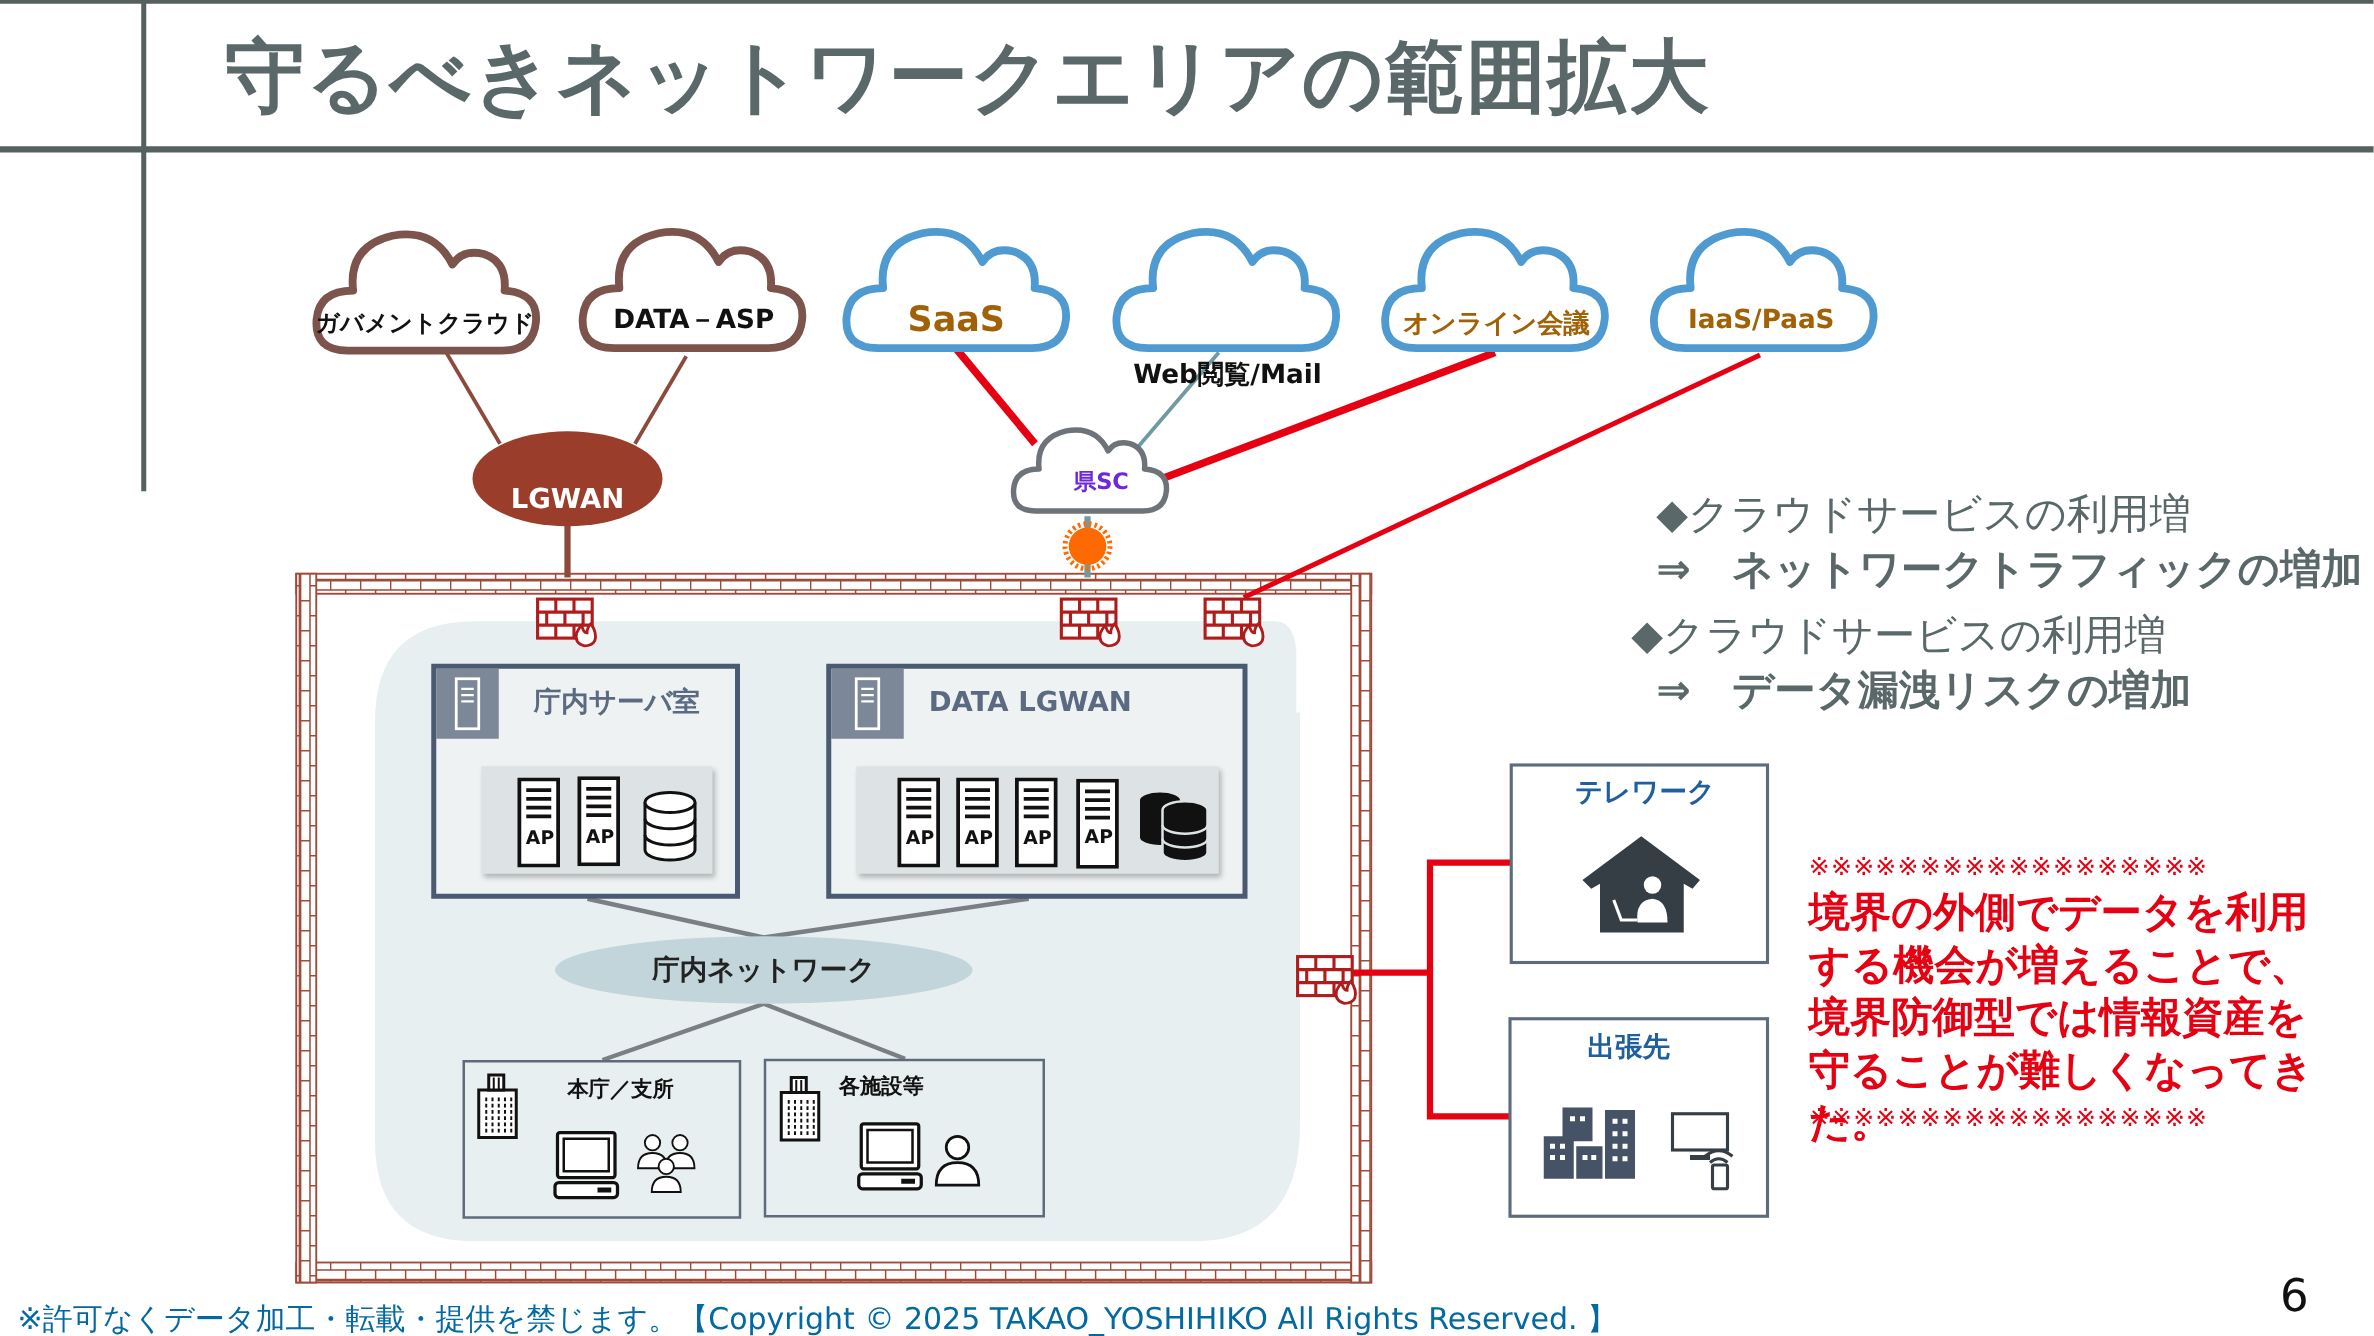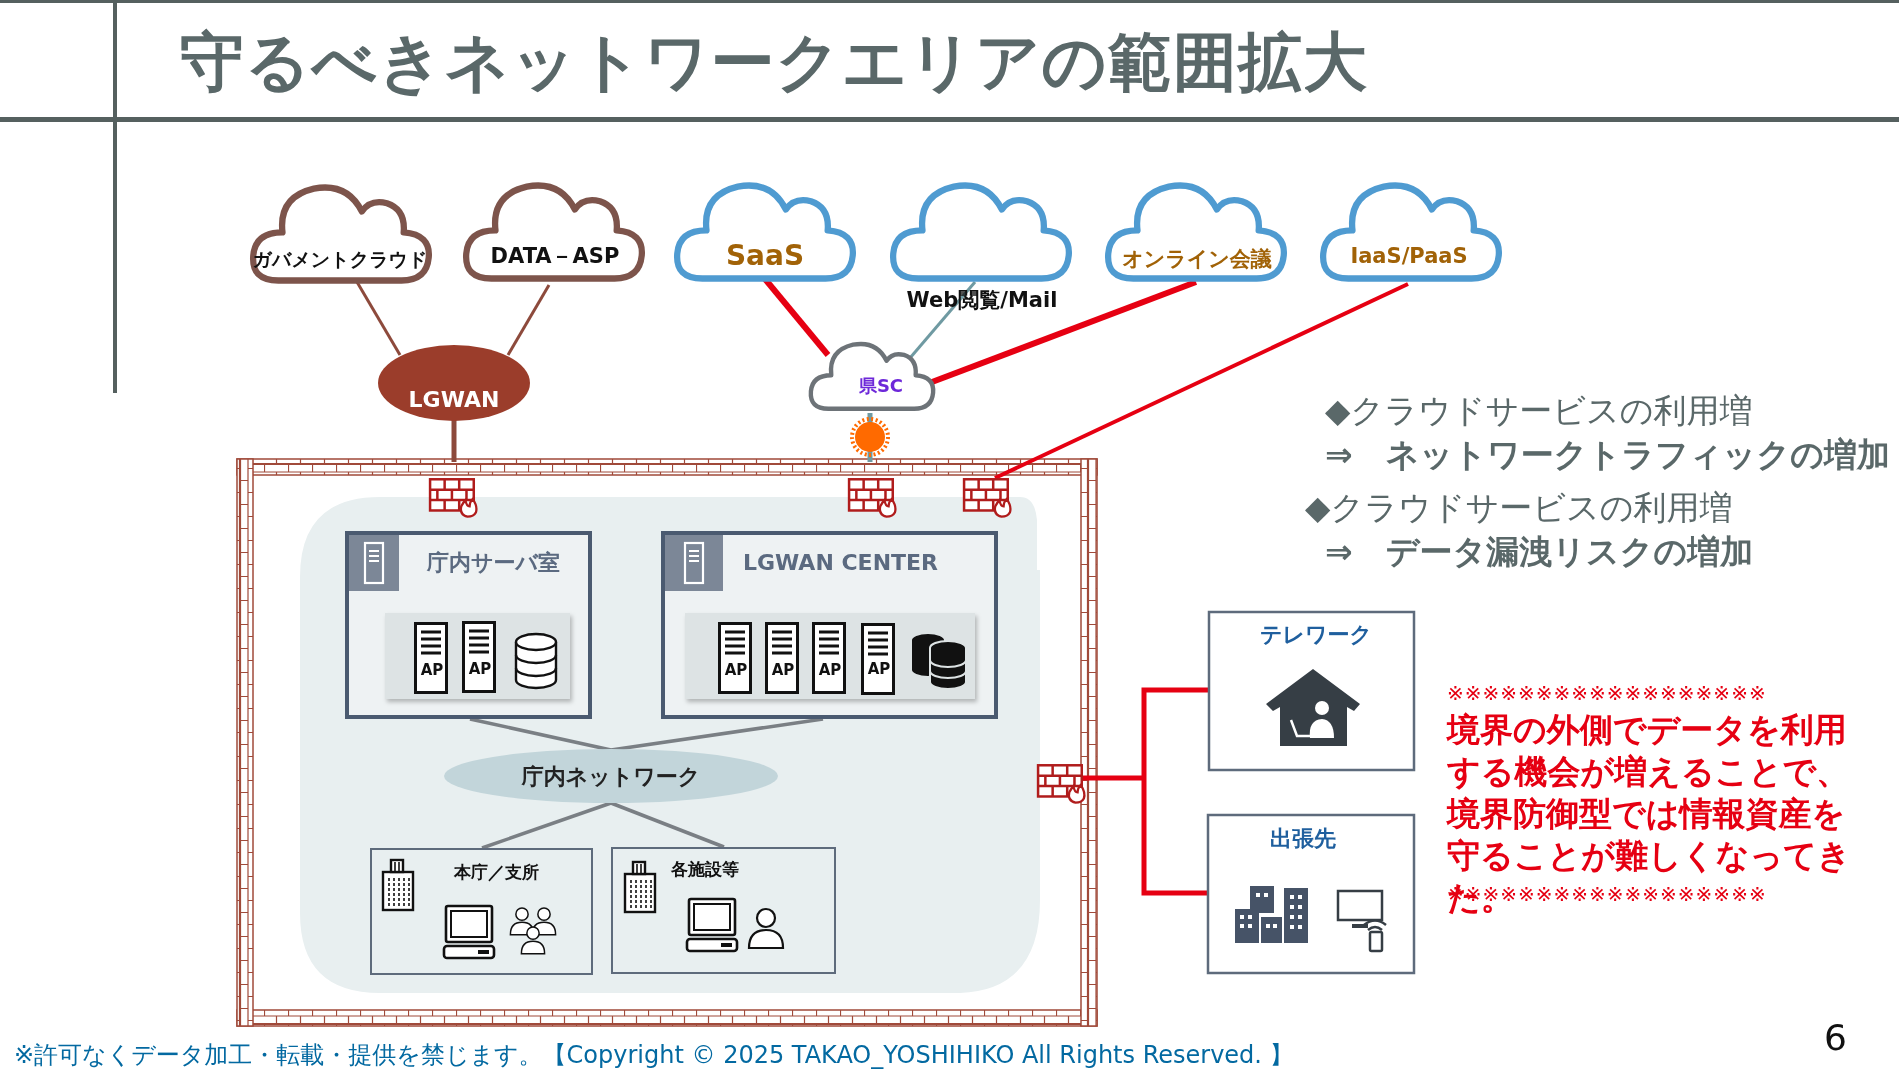--- a/index.html
+++ b/index.html
@@ -231,21 +231,21 @@
 
 <div class="lbl bullet" style="left:1305px;top:394px;margin-left:20px;">◆クラウドサービスの利用増</div>
 <div class="lbl bullet-sub" style="left:1325px;top:438px;">⇒　ネットワークトラフィックの増加</div>
 <div class="lbl bullet" style="left:1305px;top:491px;">◆クラウドサービスの利用増</div>
 <div class="lbl bullet-sub" style="left:1325px;top:535px;">⇒　データ漏洩リスクの増加</div>
 
 <div class="lbl box-title" style="left:427px;top:552px;">庁内サーバ室</div>
 <div class="lbl ap" style="left:432px;top:663px;">AP</div>
 <div class="lbl ap" style="left:480px;top:662px;">AP</div>
 
-<div class="lbl box-title" style="left:743px;top:552px;">LGWAN CENTER</div>
+<div class="lbl box-title" style="left:743px;top:552px;">DATA LGWAN</div>
 <div class="lbl ap" style="left:736px;top:663px;">AP</div>
 <div class="lbl ap" style="left:783px;top:663px;">AP</div>
 <div class="lbl ap" style="left:830px;top:663px;">AP</div>
 <div class="lbl ap" style="left:879px;top:662px;">AP</div>
 
 <div class="lbl net-label" style="left:611px;top:777px;">庁内ネットワーク</div>
 <div class="lbl site-label" style="left:430px;top:864px;margin-left:24px;">本庁／支所</div>
 <div class="lbl site-label" style="left:671px;top:861px;">各施設等</div>
 
 <div class="lbl remote-title" style="left:1316px;top:624px;">テレワーク</div>

